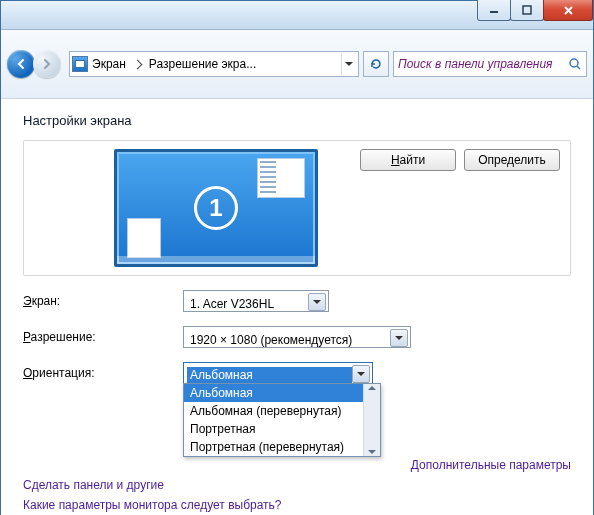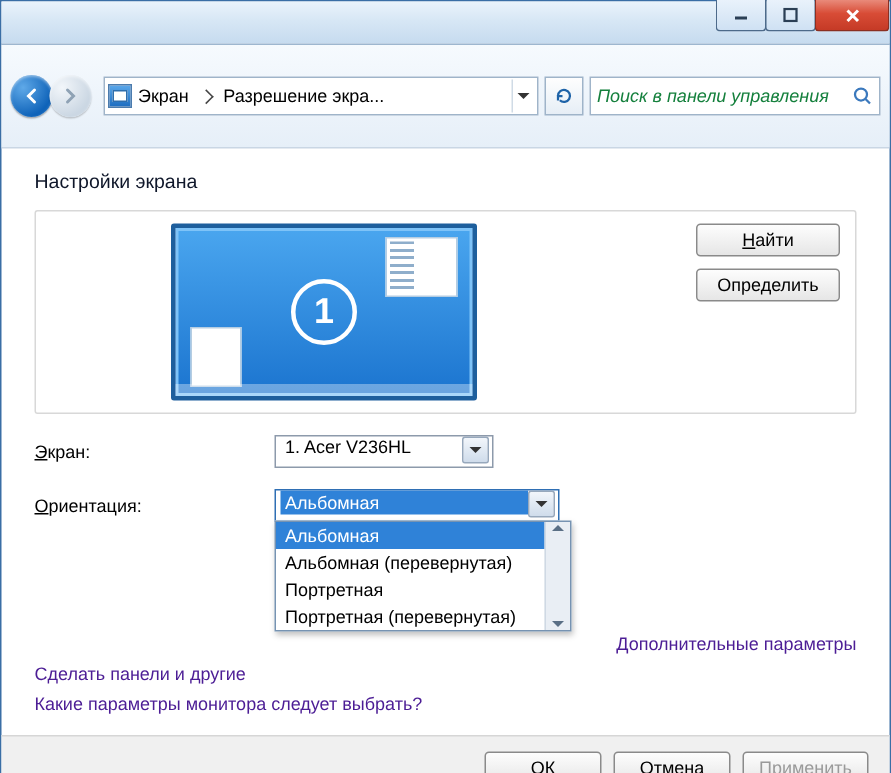--- a/index.html
+++ b/index.html
@@ -20,40 +20,40 @@
   .navfwd svg path{stroke:#8fa2b5}
   .addr{flex:1;height:24px;border:1px solid #9fb4c9;background:#fff;display:flex;align-items:center;padding:0 2px;gap:4px}
   .addr .miniico{width:16px;height:16px;background:linear-gradient(to bottom,#5aa7ea,#1e6ec1);border:1px solid #4b7bad;box-sizing:border-box;display:flex;align-items:center;justify-content:center}
   .addr .miniico::after{content:"";width:8px;height:6px;background:#fff;border:1px solid #2e6fae}
   .crumb{white-space:nowrap}
   .crumb-arrow{width:6px;height:6px;border-right:1px solid #444;border-bottom:1px solid #444;transform:rotate(-45deg);margin:0 4px}
   .crumb-dd{width:14px;height:22px;display:flex;align-items:center;justify-content:center;border-left:1px solid #d0dbe6;margin-left:auto}
   .crumb-dd::after{content:"";width:0;height:0;border-left:4px solid transparent;border-right:4px solid transparent;border-top:4px solid #333}
   .refresh{width:24px;height:24px;border:1px solid #9fb4c9;background:linear-gradient(to bottom,#fefefe,#e6eef6);display:flex;align-items:center;justify-content:center}
   .searchbox{width:184px;height:24px;border:1px solid #9fb4c9;background:#fff;display:flex;align-items:center;padding:0 4px}
-  .searchbox .ph{color:#15803d;font-style:italic;flex:1;white-space:nowrap;overflow:hidden}
+  .searchbox .ph{color:#701a75;font-style:italic;flex:1;white-space:nowrap;overflow:hidden}
   
   .content{padding:14px 22px 8px 22px}
   h2.page-title{font-size:13px;font-weight:400;color:#0f172a;margin:0 0 12px 0}
   .preview-row{display:flex;align-items:flex-start;gap:12px;border:1px solid #d8d8d8;border-radius:2px;padding:8px 10px;margin-bottom:14px}
   .monitor-preview{margin-left:80px;width:198px;height:112px;background:linear-gradient(to bottom,#4aa6ef,#1b74cf);border:3px solid #1e5f9d;border-radius:2px;position:relative;box-shadow:inset 0 0 0 2px #7ec3f8}
   .monitor-preview .num{position:absolute;left:50%;top:50%;transform:translate(-50%,-50%);width:38px;height:38px;border:3px solid #fff;border-radius:50%;display:flex;align-items:center;justify-content:center;font-size:24px;color:#fff;font-weight:bold}
   .monitor-preview .winthumb{position:absolute;background:#fff;border:1px solid #b5cde2}
   .monitor-preview .wt1{right:10px;top:6px;width:46px;height:38px}
   .monitor-preview .wt1::before{content:"";position:absolute;left:2px;top:2px;width:16px;height:32px;background:repeating-linear-gradient(to bottom,#8faecb 0 2px,transparent 2px 5px)}
   .monitor-preview .wt2{left:10px;bottom:6px;width:32px;height:38px}
   .monitor-preview .taskbar{position:absolute;left:0;right:0;bottom:0;height:8px;background:rgba(255,255,255,.35)}
-  .side-btns{margin-left:auto;display:flex;flex-direction:column;gap:8px}
+  .side-btns{margin-left:auto;display:flex;flex-direction:row;gap:8px}
   .btn{min-width:96px;height:22px;border:1px solid #8a8a8a;border-radius:3px;background:linear-gradient(to bottom,#fdfdfd,#e6e6e6);font-size:12px;padding:0 10px;cursor:default;display:flex;align-items:center;justify-content:center}
   .btn.disabled{color:#9a9a9a}
   .btn .ul{text-decoration:underline}
   .form-row{display:flex;align-items:center;margin-bottom:14px}
   .form-row .lbl{width:160px}
   .form-row .lbl .ul{text-decoration:underline}
-  .dd{height:20px;border:1px solid #8d9aab;background:#fff;display:flex;align-items:flex-start;padding:0 2px 0 6px;position:relative}
+  .dd{height:20px;border:1px solid #8d9aab;background:#fff;display:flex;align-items:flex-end;padding:0 2px 0 6px;position:relative}
   .dd .ddval{flex:1;white-space:nowrap}
   .dd .ddbtn{width:16px;height:16px;background:linear-gradient(to bottom,#f2f6fb,#cfdceb);border:1px solid #97a8bc;border-radius:2px;display:flex;align-items:center;justify-content:center}
   .dd .ddbtn::after{content:"";width:0;height:0;border-left:4px solid transparent;border-right:4px solid transparent;border-top:4px solid #333}
   .dd.open{border-color:#2f6fb4}
   .dd.open .ddval{background:#2f82d8;color:#fff;padding:1px 3px;margin-left:-3px}
   .dd-list{position:absolute;left:-1px;top:20px;border:1px solid #7693b2;background:#fff;z-index:10;min-width:100%;box-shadow:1px 2px 4px rgba(0,0,0,.25)}
   .dd-opt{padding:2px 6px;white-space:nowrap}
   .dd-opt.sel{background:#2f82d8;color:#fff}
   .dd-scroll{width:16px;background:#e9eef4;position:absolute;right:0;top:0;bottom:0;border-left:1px solid #cfd9e4;display:flex;flex-direction:column;justify-content:space-between;align-items:center;padding:2px 0}
   .dd-scroll .arr{width:0;height:0;border-left:4px solid transparent;border-right:4px solid transparent}
@@ -147,20 +147,29 @@
     <div class="form-row">
       <div class="lbl">
         <span class="ul">Э</span><span>кран:</span>
       </div>
       <div class="dd" style="width:136px">
         <span class="ddval">1. Acer V236HL</span>
         <span class="ddbtn"></span>
       </div>
     </div>
 
+    <div class="form-row">
+      <div class="lbl">
+        <span class="ul">Р</span><span>азрешение:</span>
+      </div>
+      <div class="dd" style="width:218px">
+        <span class="ddval">1920 × 1080 (рекомендуется)</span>
+        <span class="ddbtn"></span>
+      </div>
+    </div>
 
     <div class="form-row" style="margin-bottom:4px">
       <div class="lbl">
         <span class="ul">О</span><span>риентация:</span>
       </div>
       <div class="dd open" style="width:180px">
         <span class="ddval">Альбомная</span>
         <span class="ddbtn"></span>
         <div class="dd-list" style="width:196px">
           <div class="dd-opt sel">Альбомная</div>

